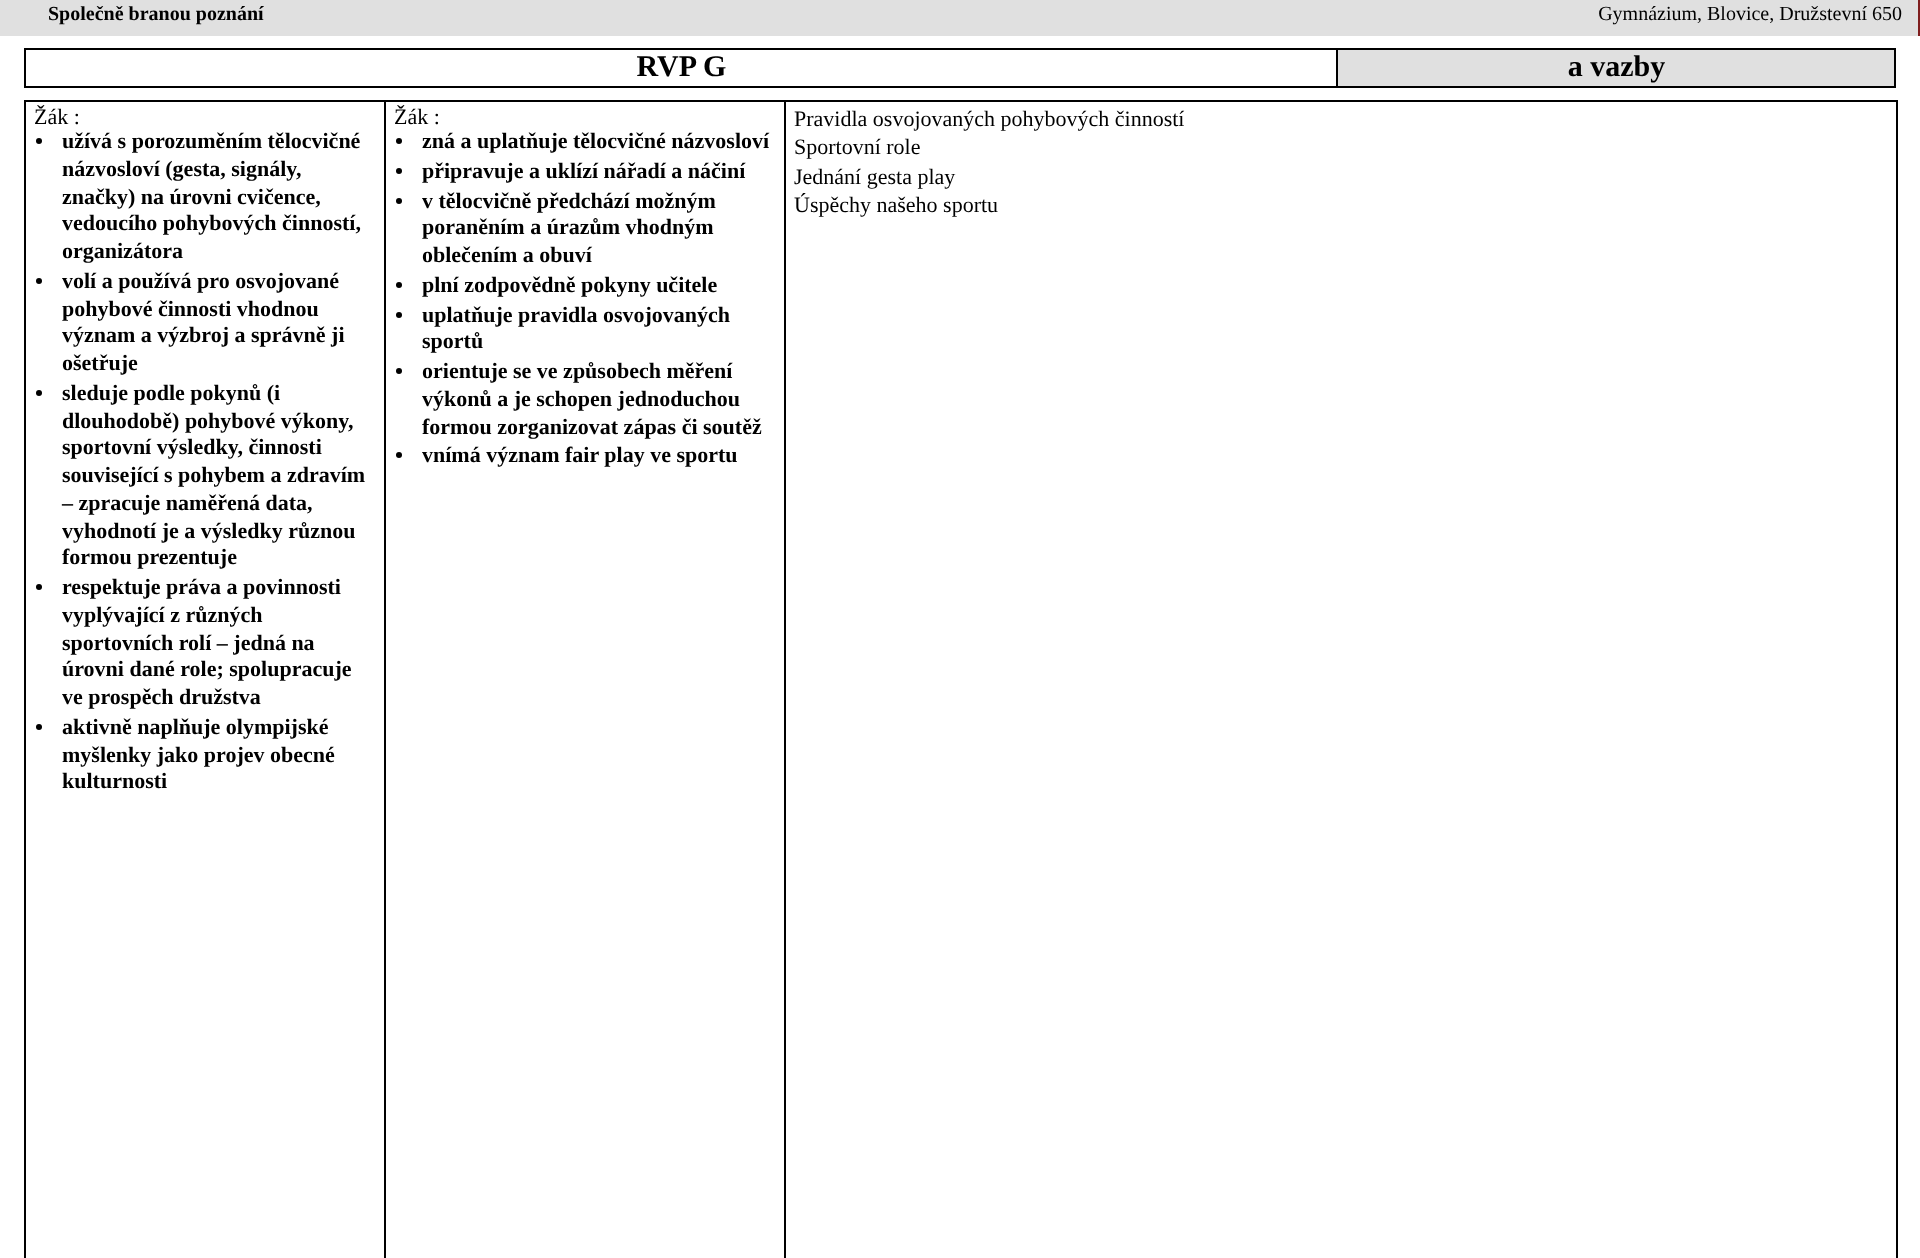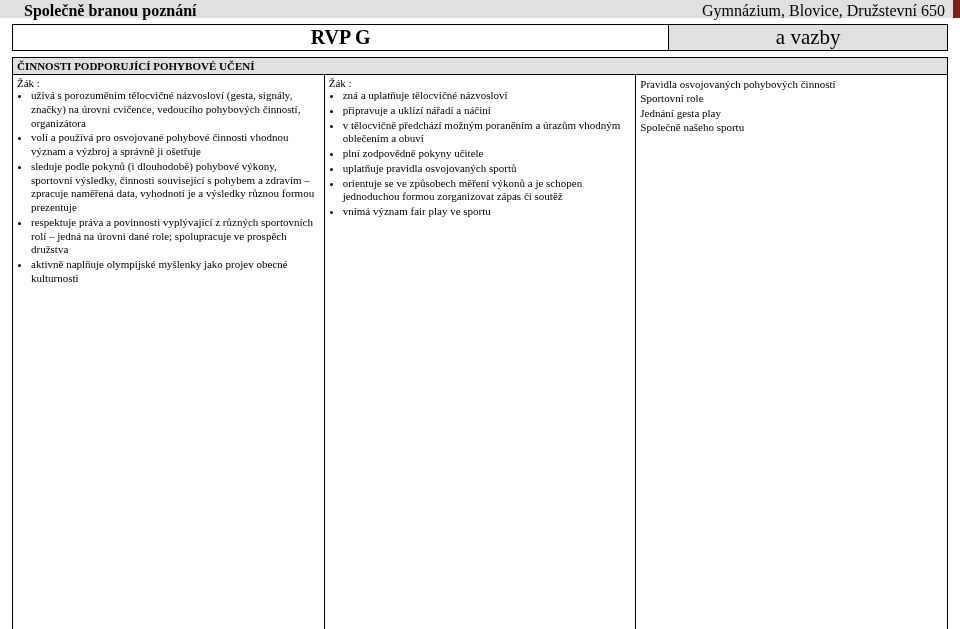--- a/index.html
+++ b/index.html
@@ -7,47 +7,47 @@
     font-family: "Times New Roman", Times, serif;
     font-size: 11px;
     background: #fff;
     color: #000;
     width: 960px;
     height: 629px;
     position: relative;
   }
   .topbar {
     background: #e0e0e0;
-    border-right: 7px solid #7f1d1d;
+    border-right: 1px solid #7f1d1d;
     height: 18px;
     display: flex;
     justify-content: space-between;
     padding: 2px 8px 2px 24px;
-    font-size: 16px;
+    font-size: 10px;
   }
   .topbar .left { font-weight: bold; }
   .topbar .right { font-weight: normal; }
   .rvp-row {
     margin-top: 6px;
     height: 20px;
   }
   .rvp-row td {
     border: 1px solid #000;
     vertical-align: middle;
   }
   .rvp-left {
     width: 660px;
     font-weight: bold;
-    font-size: 20px;
+    font-size: 15px;
     text-align: center;
   }
   .rvp-right {
     width: 280px;
-    font-weight: normal;
-    font-size: 21px;
+    font-weight: bold;
+    font-size: 15px;
     text-align: center;
     background: #e0e0e0;
   }
   table.rvp {
     border-collapse: collapse;
     margin-left: 12px;
     margin-right: 12px;
     width: 936px;
   }
   .main-table {
@@ -69,21 +69,21 @@
     padding: 2px 6px;
   }
   .col1 { width: 180px; }
   .col2 { width: 200px; }
   .col3 { width: 556px; }
   ul.bul {
     list-style: disc;
     padding-left: 14px;
     margin: 0;
   }
-  ul.bul li { margin-bottom: 1px; line-height: 1.25; }
+  ul.bul li { margin-bottom: 1px; line-height: 1.25; font-weight: bold; }
   .label { font-weight: normal; }
   .bold { font-weight: normal; }
   .col3 p { margin: 0; line-height: 1.3; }
   .tall { height: 600px; }
 </style>
 </head>
 <body>
 
 <div class="topbar">
   <span class="left">Společně branou poznání</span>
@@ -94,23 +94,20 @@
   <tbody>
       <tr>
     <td class="rvp-left">RVP G</td>
     <td class="rvp-right">a vazby</td>
   </tr>
 </tbody>
   </table>
 
 <table class="main-table">
   <tbody>
-      <tr>
-    <td colspan="3" class="section-head">ČINNOSTI PODPORUJÍCÍ POHYBOVÉ UČENÍ</td>
-  </tr>
   <tr class="tall">
     <td class="col1">
       <span class="label">Žák :</span>
       <ul class="bul" id="col1-list">
             <li>užívá s porozuměním tělocvičné názvosloví (gesta, signály, značky) na úrovni cvičence, vedoucího pohybových činností, organizátora</li>
             <li>volí a používá pro osvojované pohybové činnosti vhodnou význam a výzbroj a správně ji ošetřuje</li>
             <li>sleduje podle pokynů (i dlouhodobě) pohybové výkony, sportovní výsledky, činnosti související s pohybem a zdravím – zpracuje naměřená data, vyhodnotí je a výsledky různou formou prezentuje</li>
             <li>respektuje práva a povinnosti vyplývající z různých sportovních rolí – jedná na úrovni dané role; spolupracuje ve prospěch družstva</li>
             <li>aktivně naplňuje olympijské myšlenky jako projev obecné kulturnosti</li>
           </ul>
@@ -124,17 +121,17 @@
             <li>plní zodpovědně pokyny učitele</li>
             <li>uplatňuje pravidla osvojovaných sportů</li>
             <li>orientuje se ve způsobech měření výkonů a je schopen jednoduchou formou zorganizovat zápas či soutěž</li>
             <li>vnímá význam fair play ve sportu</li>
           </ul>
     </td>
     <td class="col3" id="col3-body">
           <p class="bold">Pravidla osvojovaných pohybových činností</p>
           <p class="bold">Sportovní role</p>
           <p class="bold">Jednání gesta play</p>
-          <p class="bold">Společně našeho sportu</p>
+          <p class="bold">Úspěchy našeho sportu</p>
         </td>
   </tr>
 </tbody>
   </table>
 
 </body></html>

